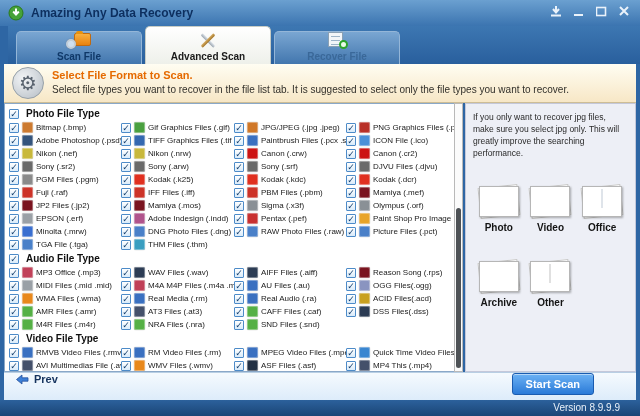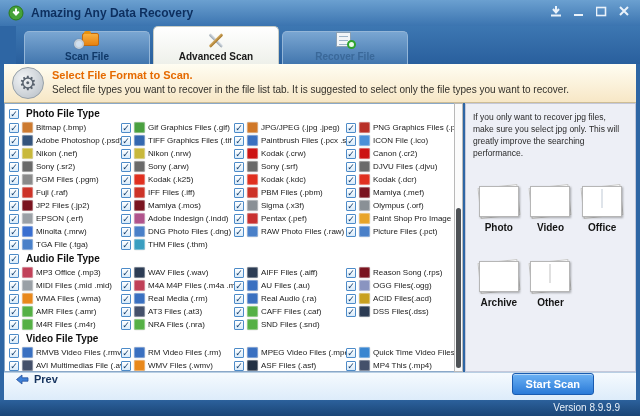--- a/index.html
+++ b/index.html
@@ -9,21 +9,21 @@
 
   
   .titlebar { position:absolute; top:0; left:0; right:0; height:26px;
     background:linear-gradient(#6ba0d0,#3b74b0); display:flex; align-items:center; padding-left:8px; }
   .app-icon { width:16px; height:16px; margin-right:7px; }
   .window-title { font-size:12px; font-weight:bold; color:#0d2f5f; }
   .wc { position:absolute; right:10px; top:6px; display:flex; gap:12px; align-items:center; }
   .wc svg { display:block; }
 
   
-  .tabbar { position:absolute; top:26px; left:16px; right:0; height:38px;
+  .tabbar { position:absolute; top:26px; left:8px; right:0; height:38px;
     background:linear-gradient(#3d77b2,#295f9d); }
   .tabs { position:absolute; bottom:0; left:8px; display:flex; gap:3px; align-items:flex-end; }
   .tab { width:126px; height:33px; border-radius:5px 5px 0 0; border:1px solid #94b6d8; border-bottom:none;
     background:linear-gradient(#7aa6d2,#4276ae); display:flex; flex-direction:column; align-items:center;
     justify-content:flex-end; padding-bottom:2px; cursor:default; }
   .tab.active { height:38px; background:linear-gradient(#ffffff,#eef0ea); border-color:#c9cdc5; }
   .tab-label { font-size:10px; font-weight:bold; color:#0f3868; }
   .tab.active .tab-label { color:#1a1a1a; }
   .tab.dim .tab-label { color:#3a6899; }
   .tab-ic { width:26px; height:17px; position:relative; margin-bottom:2px; }
@@ -228,21 +228,21 @@
             <span class="fl">Nikon (.nef)</span>
           </div>
           <div class="cell">
             <span class="cb">✓</span>
             <span class="fi" style="background: rgb(200, 184, 60);"></span>
             <span class="fl">Nikon (.nrw)</span>
           </div>
           <div class="cell">
             <span class="cb">✓</span>
             <span class="fi" style="background: rgb(204, 20, 20);"></span>
-            <span class="fl">Kodak (.crw)</span>
+            <span class="fl">Canon (.crw)</span>
           </div>
           <div class="cell">
             <span class="cb">✓</span>
             <span class="fi" style="background: rgb(204, 20, 20);"></span>
             <span class="fl">Canon (.cr2)</span>
           </div>
           <div class="cell">
             <span class="cb">✓</span>
             <span class="fi" style="background: rgb(106, 106, 106);"></span>
             <span class="fl">Sony (.sr2)</span>

